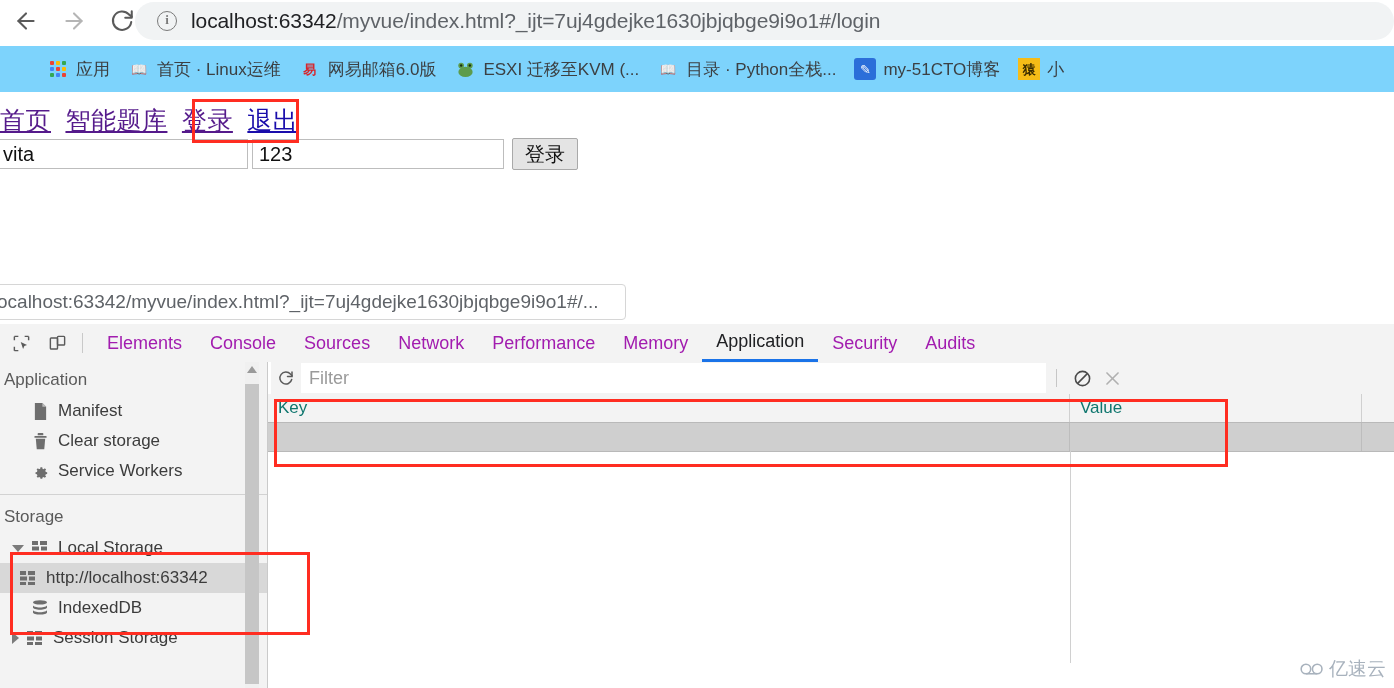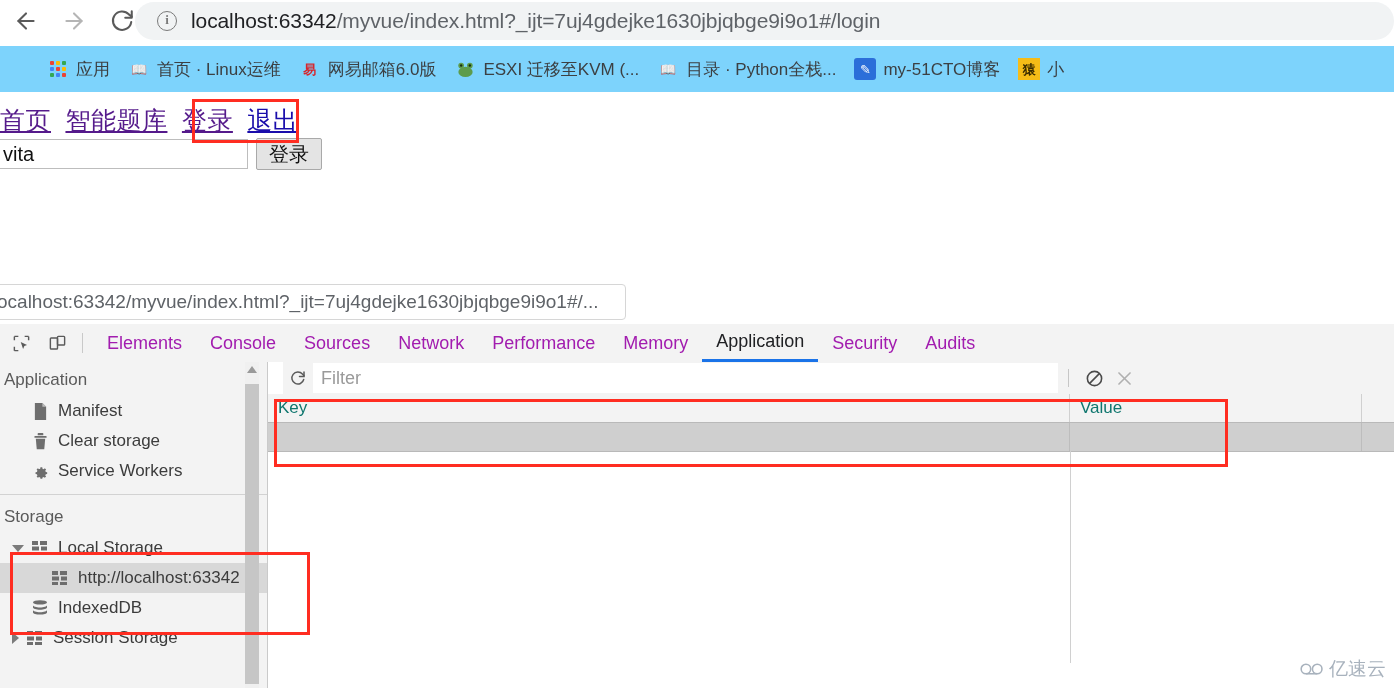--- a/index.html
+++ b/index.html
@@ -131,21 +131,21 @@
     background: #f3f3f3; border-right: 1px solid #cacaca; box-sizing: border-box;
     overflow: hidden;
   }
   .dt-section-title {
     font-size: 17px; color: #5a5a5a; padding: 8px 0 6px 4px;
   }
   .tree-item {
     display: flex; align-items: center; height: 30px; font-size: 17px; color: #3c3c3c;
     padding-left: 12px; box-sizing: border-box; white-space: nowrap;
   }
-  .tree-item.child { padding-left: 50px; }
+  .tree-item.child { padding-left: 18px; }
   .tree-item.selected { background: #d8d8d8; }
   .tree-arrow {
     width: 0; height: 0; margin-right: 6px; flex: 0 0 auto;
   }
   .tree-arrow.open {
     border-left: 6px solid transparent; border-right: 6px solid transparent;
     border-top: 7px solid #7b7b7b;
   }
   .tree-arrow.closed {
     border-top: 6px solid transparent; border-bottom: 6px solid transparent;
@@ -162,21 +162,21 @@
   }
   .sb-scroll .thumb { position:absolute; left:0; top: 22px; width: 14px; height: 300px; background:#c6c6c6; }
   .sb-scroll .uparrow {
     position: absolute; left: 2px; top: 4px;
     width: 0; height: 0; border-left: 5px solid transparent; border-right: 5px solid transparent;
     border-bottom: 7px solid #9a9a9a;
   }
 
   .dt-main { position: absolute; left: 268px; top: 0; right: 0; height: 326px; background: #fff; }
   .dt-filterbar {
-    position: absolute; left: 15px; top: 0; right: 0; height: 32px;
+    position: absolute; left: 3px; top: 0; right: 0; height: 32px;
     background: #f3f3f3; border-bottom: 1px solid #d6d6d6;
     display: flex; align-items: center;
   }
   .fb-ico { width: 30px; height: 30px; display:flex; align-items:center; justify-content:center; color:#5a5a5a; }
   .fb-filter {
     flex: 1 1 auto; height: 30px; background: #fff; display: flex; align-items: center;
     max-width: 745px;
   }
   .fb-filter span { font-size: 18px; color: #9a9a9a; margin-left: 8px; }
   .fb-sep { width: 1px; height: 18px; background: #c6c6c6; margin: 0 10px; }
@@ -306,20 +306,21 @@
 
     <div class="page-nav">
       <a href="#" class="visited">首页</a>
       <a href="#" class="visited">智能题库</a>
       <a href="#" class="visited">登录</a>
       <a href="#" class="unvisited">退出</a>
     </div>
 
     <div class="login-form">
       <input class="txt-input user" type="text" value="vita" style="">
+      <input class="txt-input pass" type="text" value="123" style="">
       <button class="login-btn">登录</button>
     </div>
   </div>
 
   <div class="devtools">
 
     <div class="dt-urltab">
       <span>ocalhost:63342/myvue/index.html?_ijt=7uj4gdejke1630jbjqbge9i9o1#/...</span>
     </div>
 

